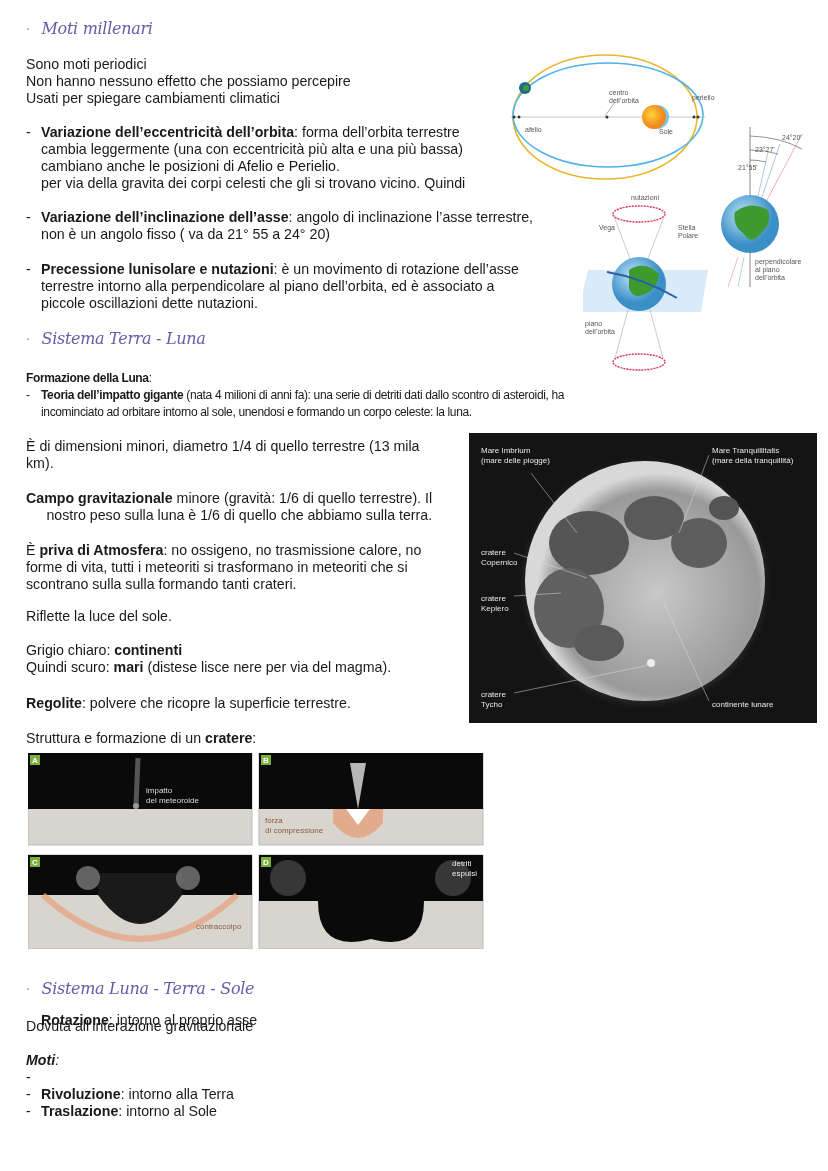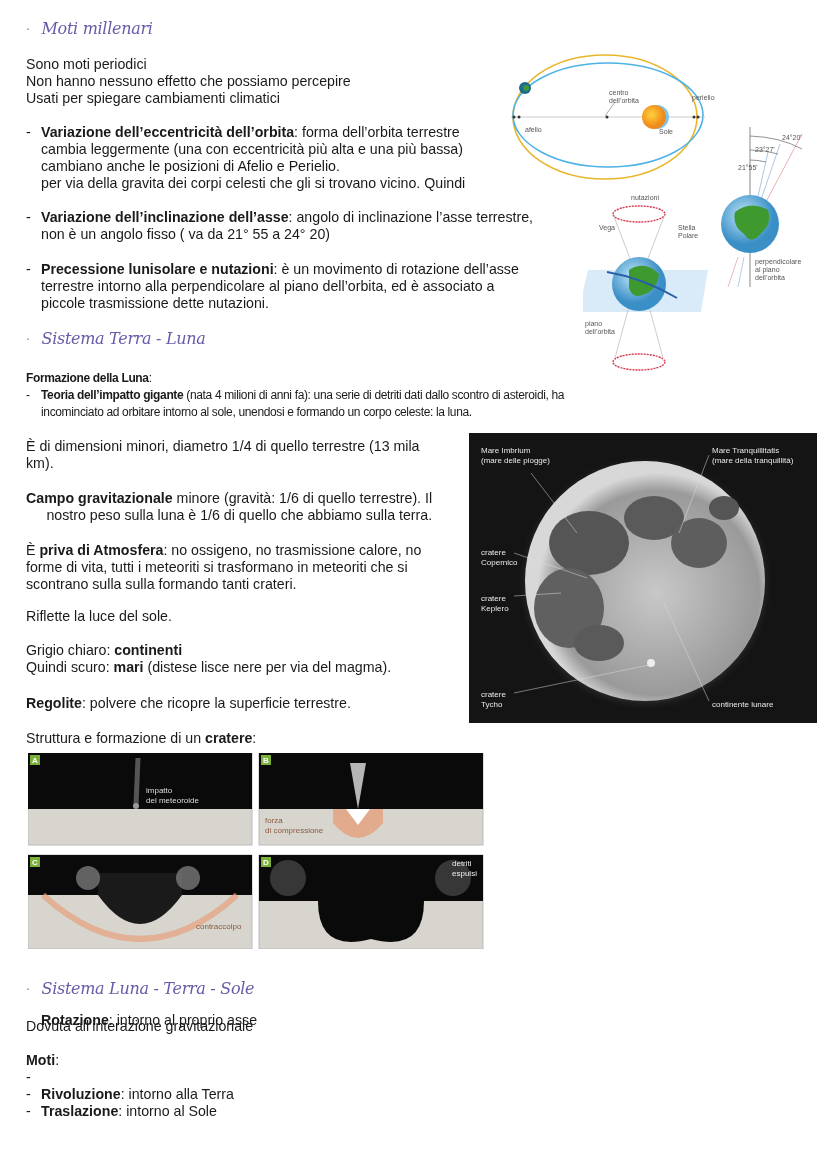--- a/index.html
+++ b/index.html
@@ -43,21 +43,21 @@
     <div><b>Variazione dell’inclinazione dell’asse</b><span>: angolo di inclinazione l’asse terrestre,</span></div>
     <div>non è un angolo fisso ( va da 21° 55 a 24° 20)</div>
   </div>
 </div>
 
 <div>
   <span class="bullet" style="top:261px;">-</span>
   <div class="bl-text" style="top:261px;">
     <div><b>Precessione lunisolare e nutazioni</b><span>: è un movimento di rotazione dell’asse</span></div>
     <div>terrestre intorno alla perpendicolare al piano dell’orbita, ed è associato a</div>
-    <div>piccole trasmissione dette nutazioni.</div>
+    <div>piccole oscillazioni dette nutazioni.</div>
   </div>
 </div>
 
 <svg class="abs" style="left:505px;top:50px;" width="215" height="135">
   <ellipse cx="100" cy="67" rx="92" ry="62" fill="none" stroke="#e9b52a" stroke-width="1.6"></ellipse>
   <ellipse cx="103" cy="65" rx="95" ry="52" fill="none" stroke="#4fb3e6" stroke-width="1.6"></ellipse>
   <line x1="6" y1="67" x2="200" y2="67" stroke="#bbb" stroke-width="0.8"></line>
   <circle cx="9" cy="67" r="1.5" fill="#333"></circle>
     <circle cx="14" cy="67" r="1.5" fill="#333"></circle>
   <circle cx="189" cy="67" r="1.5" fill="#333"></circle>
@@ -247,21 +247,21 @@
     <rect x="233" y="104" width="10" height="10" fill="#7bb03a"></rect>
     <text class="craterlbl" x="235" y="112" fill="#fff" font-weight="bold">D</text>
     <text class="craterlbl" x="424" y="113" fill="#eee">detriti</text>
     <text class="craterlbl" x="424" y="123" fill="#eee">espulsi</text>
   </g>
 </svg>
 
 <div class="abs heading" style="left:26px;top:980px;"><span class="dot">·</span><span>Sistema Luna - Terra - Sole</span></div>
 
 <div class="abs" style="left:26px;top:1018px;">Dovuta all’interazione gravitazionale</div>
-<div class="abs" style="left:26px;top:1052px;"><b>Moti</b><span>:</span></div>
+<div class="abs" style="left:26px;top:1052px;font-style:italic;"><b>Moti</b><span>:</span></div>
 
 <div>
   <span class="bullet" style="top:1069px;">-</span>
   <div class="bl-text" style="top:1012px;"><b>Rotazione</b><span>: intorno al proprio asse</span></div>
 </div>
 <div>
   <span class="bullet" style="top:1086px;">-</span>
   <div class="bl-text" style="top:1086px;"><b>Rivoluzione</b><span>: intorno alla Terra</span></div>
 </div>
 <div>

